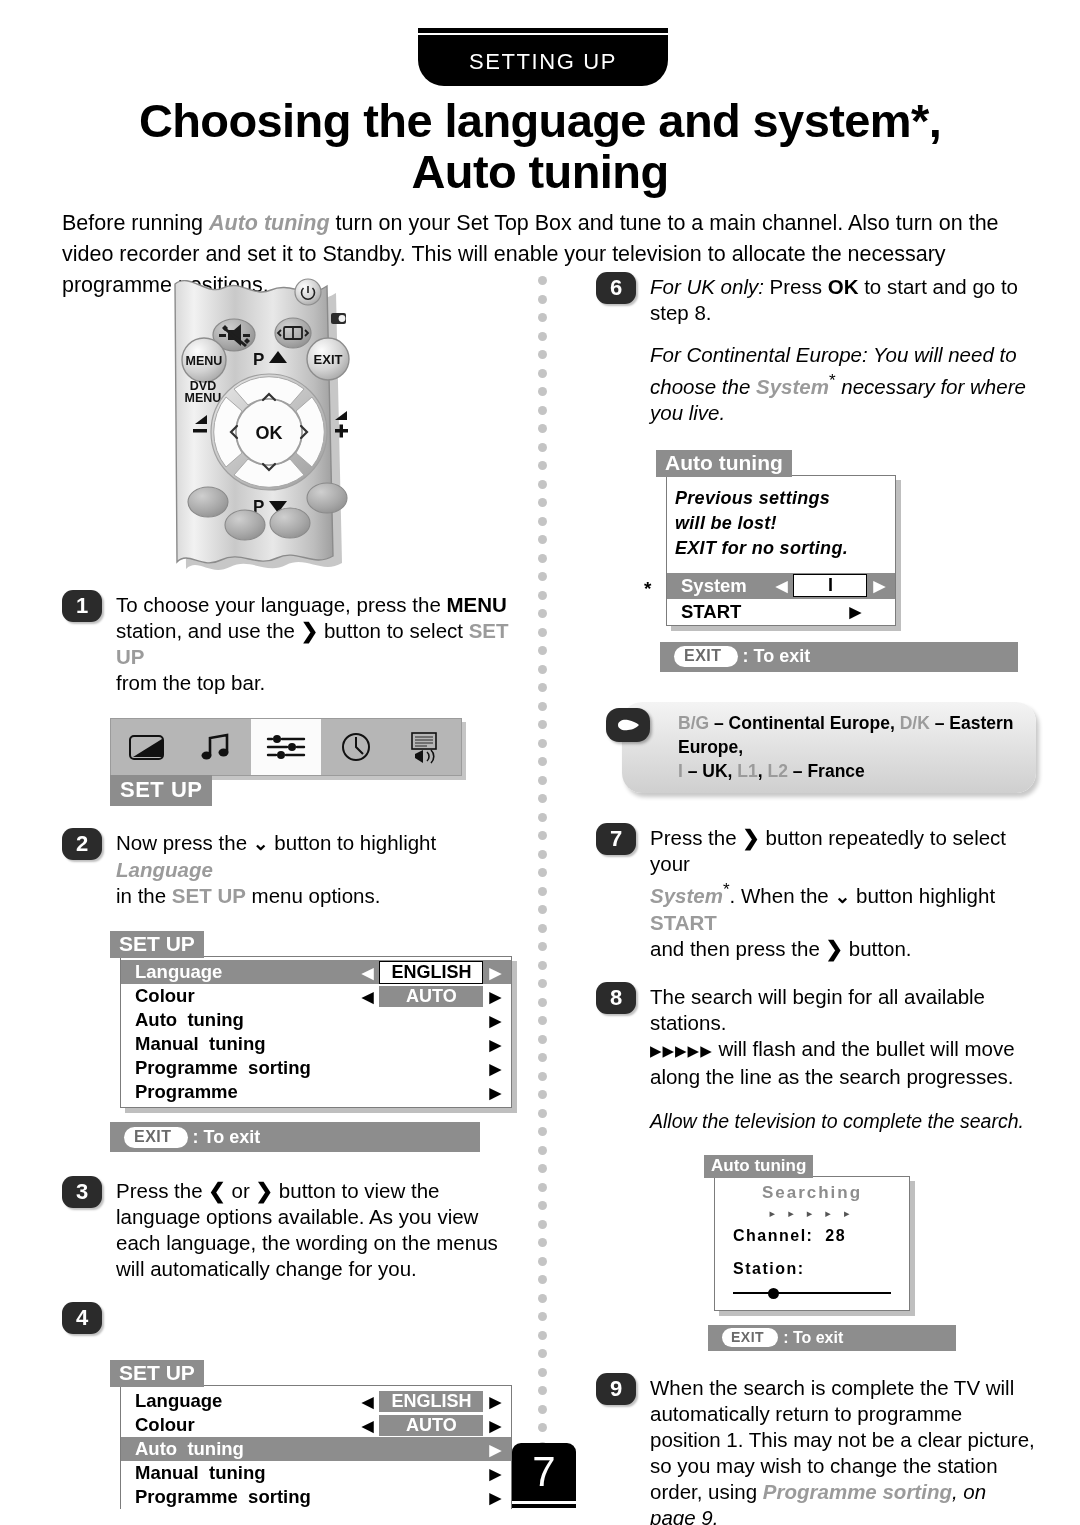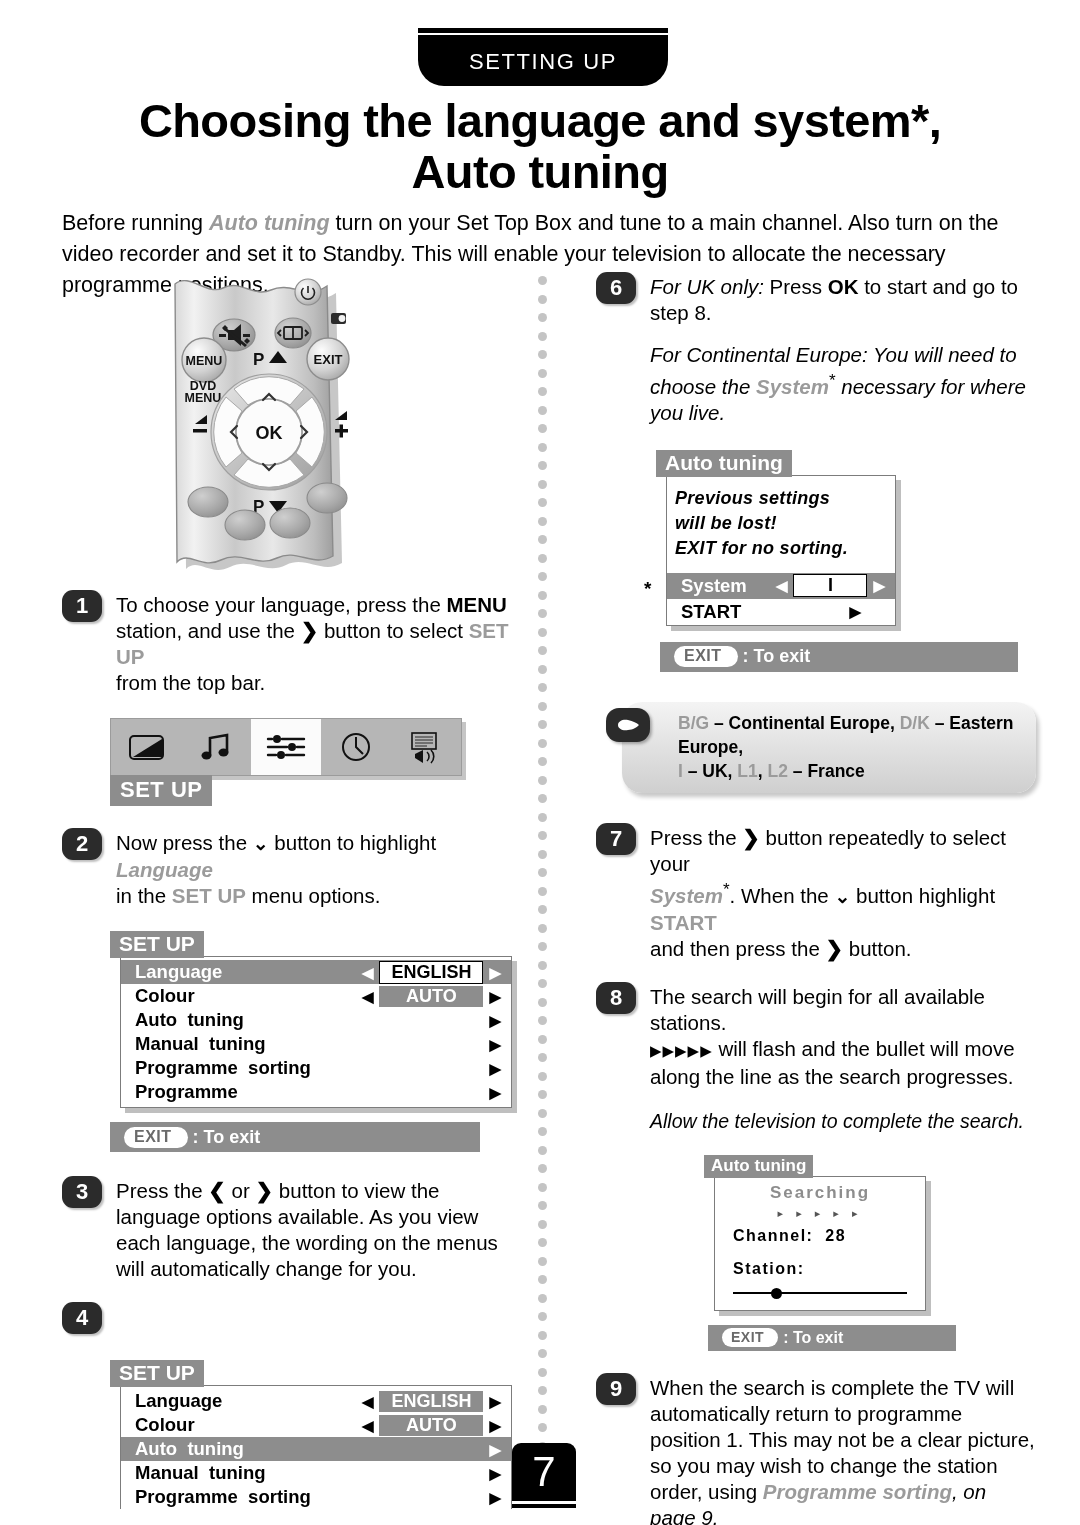--- a/index.html
+++ b/index.html
@@ -134,21 +134,21 @@
     font-size:21px; font-weight:700;
   }
   .callout .ctxt { font-size:17.5px; font-weight:700; line-height:24px; }
   .callout .ctxt .lt { color:#9b9b9b; }
 
   
   .srch-body {
     background:#fff; border:1.5px solid #7c7c7c;
     box-shadow:5px 5px 0 rgba(170,170,170,0.75);
     margin-top:-2px; margin-left:10px; padding:6px 18px 12px 18px;
-    width:212px;
+    width:196px;
   }
   .srch-title { text-align:center; color:#8d8d8d; font-size:17px; font-weight:700; letter-spacing:2px; }
   .srch-arrows { text-align:center; color:#555; font-size:11px; letter-spacing:5px; margin-top:4px; }
   .srch-line { font-size:16px; font-weight:700; letter-spacing:1.5px; margin-top:7px; }
   .srch-prog { position:relative; margin-top:10px; height:10px; }
   .srch-prog .bar { position:absolute; left:0; top:4px; width:100%; height:2.5px; background:#000; }
   .srch-prog .dot { position:absolute; left:22%; top:0; width:11px; height:11px; border-radius:50%; background:#000; }
 
   
   .pagenum { position:absolute; left:512px; top:1443px; width:64px; }

